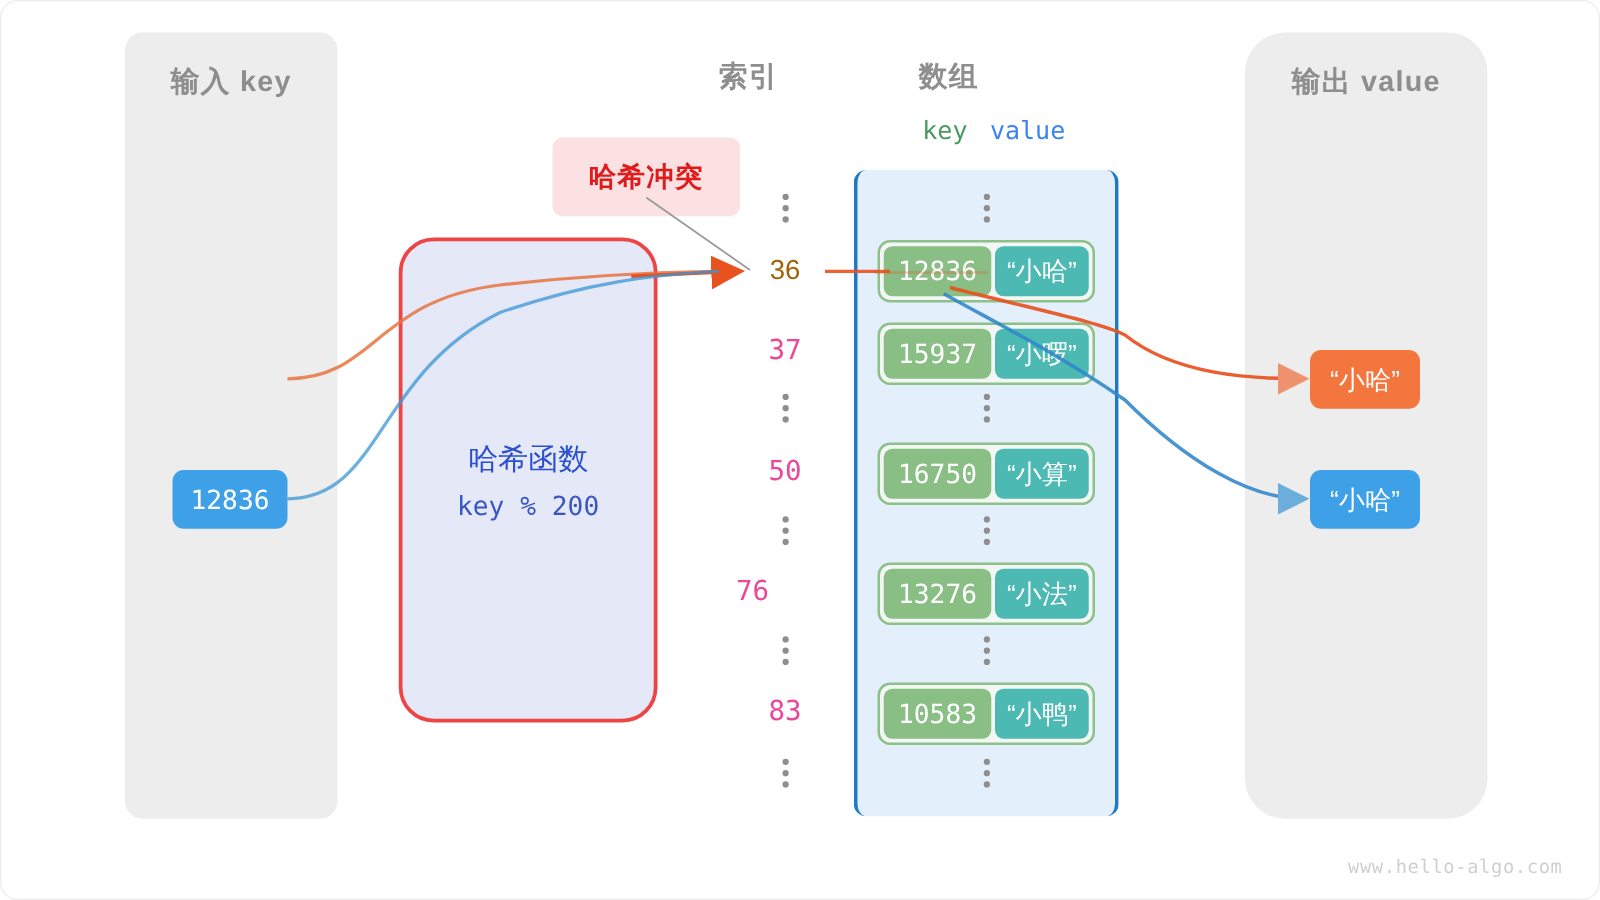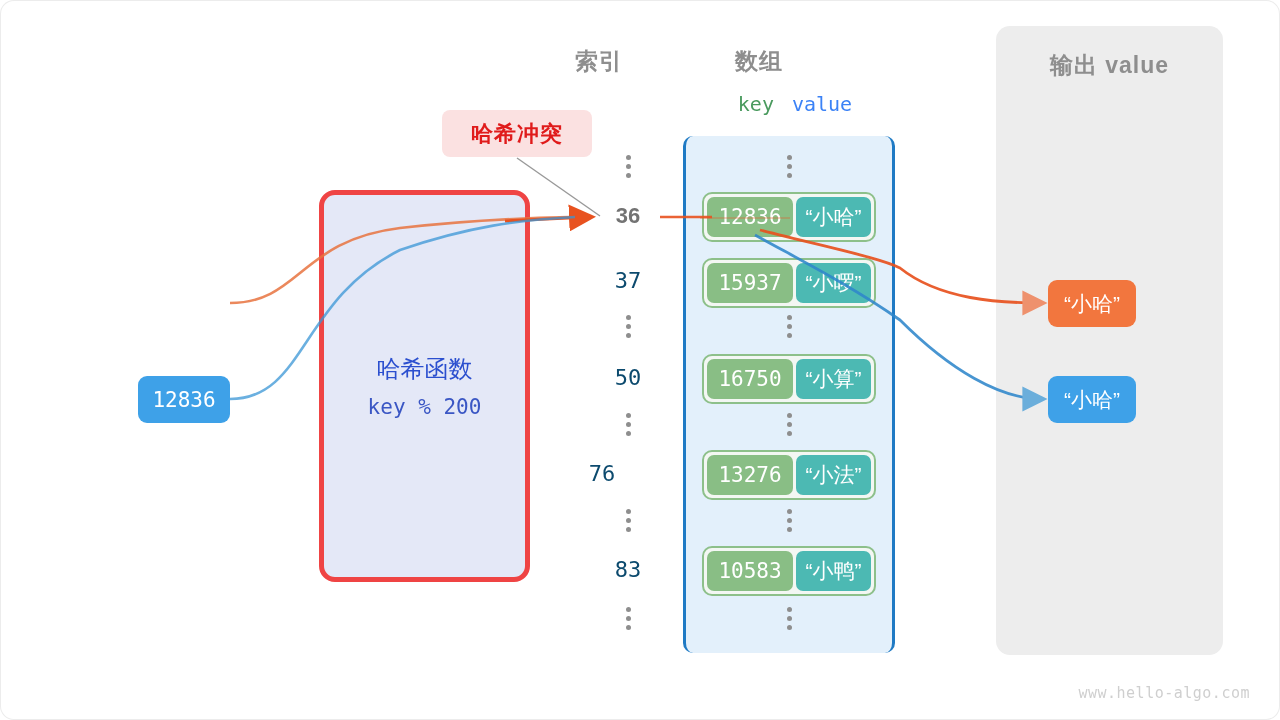--- a/index.html
+++ b/index.html
@@ -29,32 +29,32 @@
     top: 24px;
     left: 0;
     right: 0;
     text-align: center;
     font-size: 23px;
     font-weight: bold;
     color: #8e8e8e;
     letter-spacing: 1px;
   }
   #panel-input  { left: 100px; top: 26px; width: 170px; height: 629px; }
-  #panel-output { left: 996px; top: 26px; width: 227px; height: 629px; }
+  #panel-output { left: 996px; top: 26px; width: 194px; height: 629px; border-radius: 32px; }
 
   
   #hash-box {
     position: absolute;
     left: 319px;
     top: 190px;
     width: 201px;
     height: 382px;
     background: #e4e8f7;
-    border: 5px solid #ef4444;
-    border-radius: 16px;
+    border: 3px solid #ef4444;
+    border-radius: 28px;
   }
   #hash-title {
     position: absolute;
     left: 0; right: 0;
     top: 158px;
     text-align: center;
     font-size: 24px;
     color: #2b4fcf;
     font-weight: normal;
   }
@@ -90,44 +90,44 @@
   }
   #kv-header .k { color: #4a9a5e; }
   #kv-header .v { color: #3b82f6; margin-left: 18px; }
 
   
   #collision-label {
     position: absolute;
     left: 442px;
     top: 110px;
     width: 150px;
-    height: 47px;
+    height: 63px;
     background: #fbe1e1;
     border-radius: 8px;
     display: flex;
     align-items: center;
     justify-content: center;
     font-size: 22px;
     font-weight: bold;
     color: #e01b1b;
     letter-spacing: 1px;
   }
 
   
   .index-label {
     position: absolute;
     width: 60px;
     text-align: center;
     font-size: 22px;
-    color: #0c4a6e;
+    color: #ec4899;
     font-family: "DejaVu Sans Mono", "Liberation Mono", monospace;
   }
   .index-label.active {
-    color: #737373;
-    font-weight: bold;
+    color: #a16207;
+    font-weight: normal;
     font-family: "Liberation Sans", sans-serif;
   }
   .vdots {
     position: absolute;
     width: 60px;
     display: flex;
     flex-direction: column;
     align-items: center;
     gap: 4px;
   }
@@ -239,20 +239,23 @@
     color: #cfcfcf;
     font-family: "DejaVu Sans Mono", "Liberation Mono", monospace;
     letter-spacing: 0.5px;
   }
 </style>
 </head>
 <body>
 
 <div id="canvas">
 
+  <div class="panel" id="panel-input">
+    <div class="panel-title">输入 key</div>
+  </div>
 
   <div class="panel" id="panel-output">
     <div class="panel-title">输出 value</div>
   </div>
 
   <div id="hash-box">
     <div id="hash-title">哈希函数</div>
     <div id="hash-formula">key % 200</div>
   </div>
 

